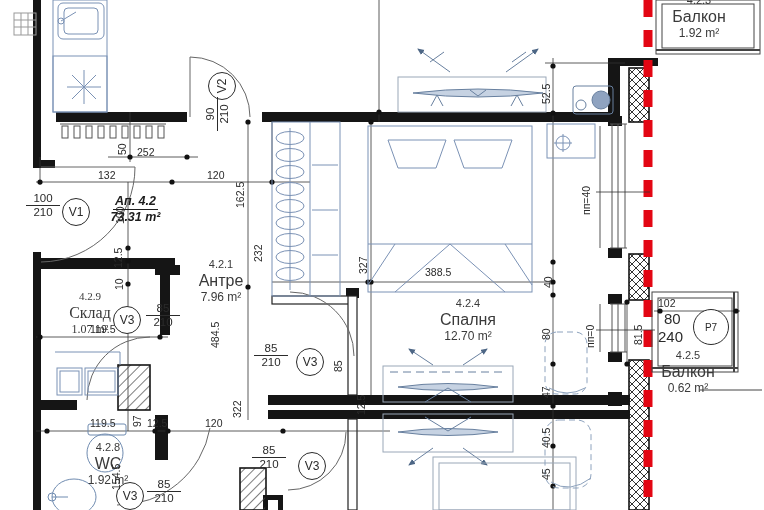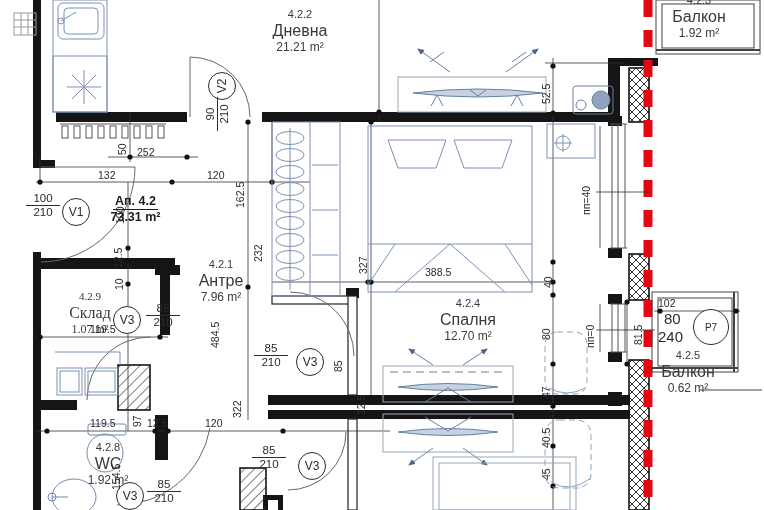--- a/index.html
+++ b/index.html
@@ -310,31 +310,26 @@
   <g stroke="#7b92b5" stroke-width="1" fill="none">
     <line x1="55" y1="352" x2="120" y2="352"></line>
         <line x1="120" y1="352" x2="120" y2="365"></line>
     <rect x="57" y="368" width="25" height="27"></rect>
         <rect x="60" y="371" width="19" height="21"></rect>
     <rect x="85" y="368" width="33" height="27"></rect>
         <rect x="88" y="371" width="27" height="21"></rect>
   </g>
 </svg>
 
-<div class="lbl" style="left:252px;top:8px;width:96px;">
-  <div class="rid">4.2.2</div>
-  <div class="rname">Дневна</div>
-  <div class="rarea">21.21 m²</div>
-</div>
 <div class="lbl" style="left:644px;top:-6px;width:110px;">
   <div class="rid">4.2.3</div>
   <div class="rname">Балкон</div>
   <div class="rarea">1.92 m²</div>
 </div>
-<div class="apt" style="left:83px;top:191px;width:105px;">
+<div class="apt" style="left:83px;top:191px;width:105px;font-style:italic;">
   <div><span class="code">Ап. 4.2</span></div>
   <div class="aarea">73.31 m²</div>
 </div>
 <div class="lbl" style="left:176px;top:258px;width:90px;">
   <div class="rid">4.2.1</div>
   <div class="rname">Антре</div>
   <div class="rarea">7.96 m²</div>
 </div>
 <div class="lbl" style="left:52px;top:290px;width:76px;font-family:Liberation Serif, serif;">
   <div class="rid">4.2.9</div>

